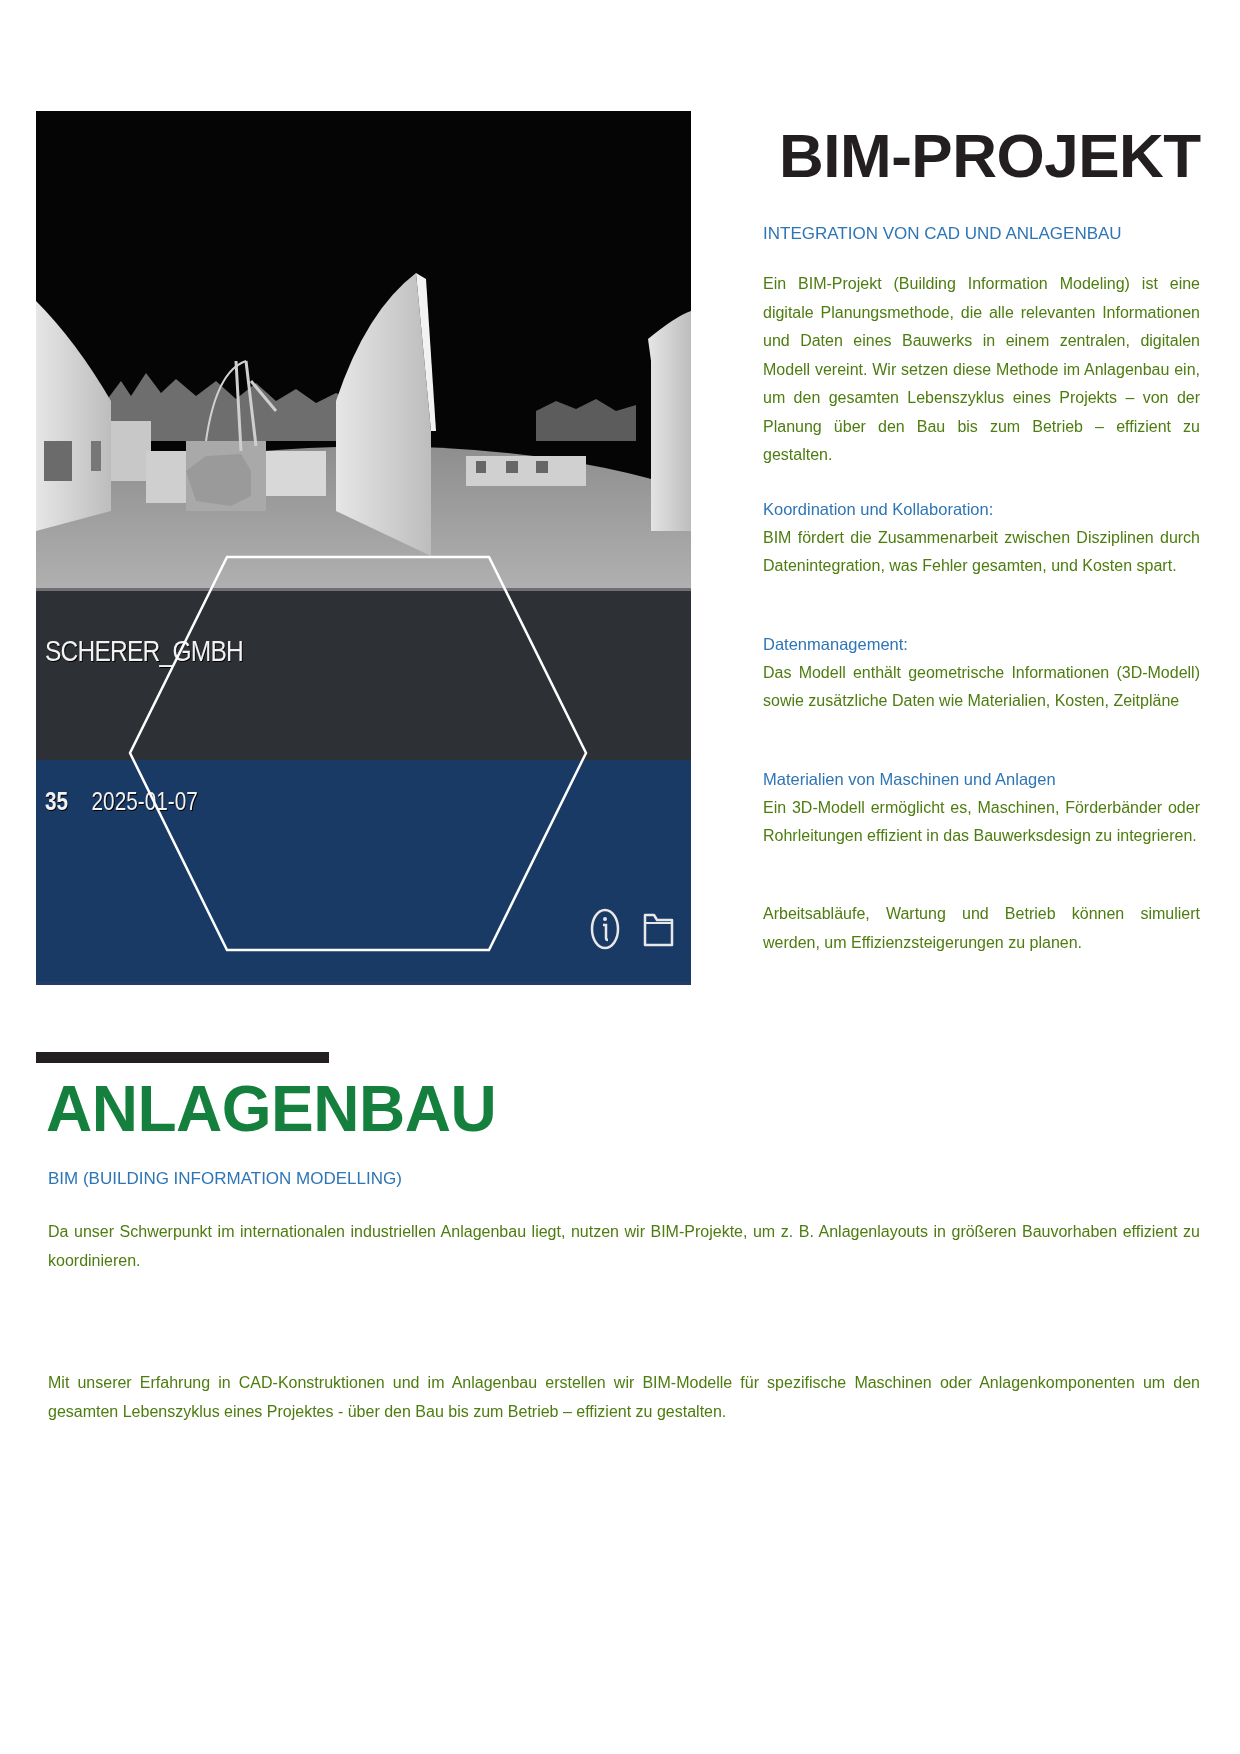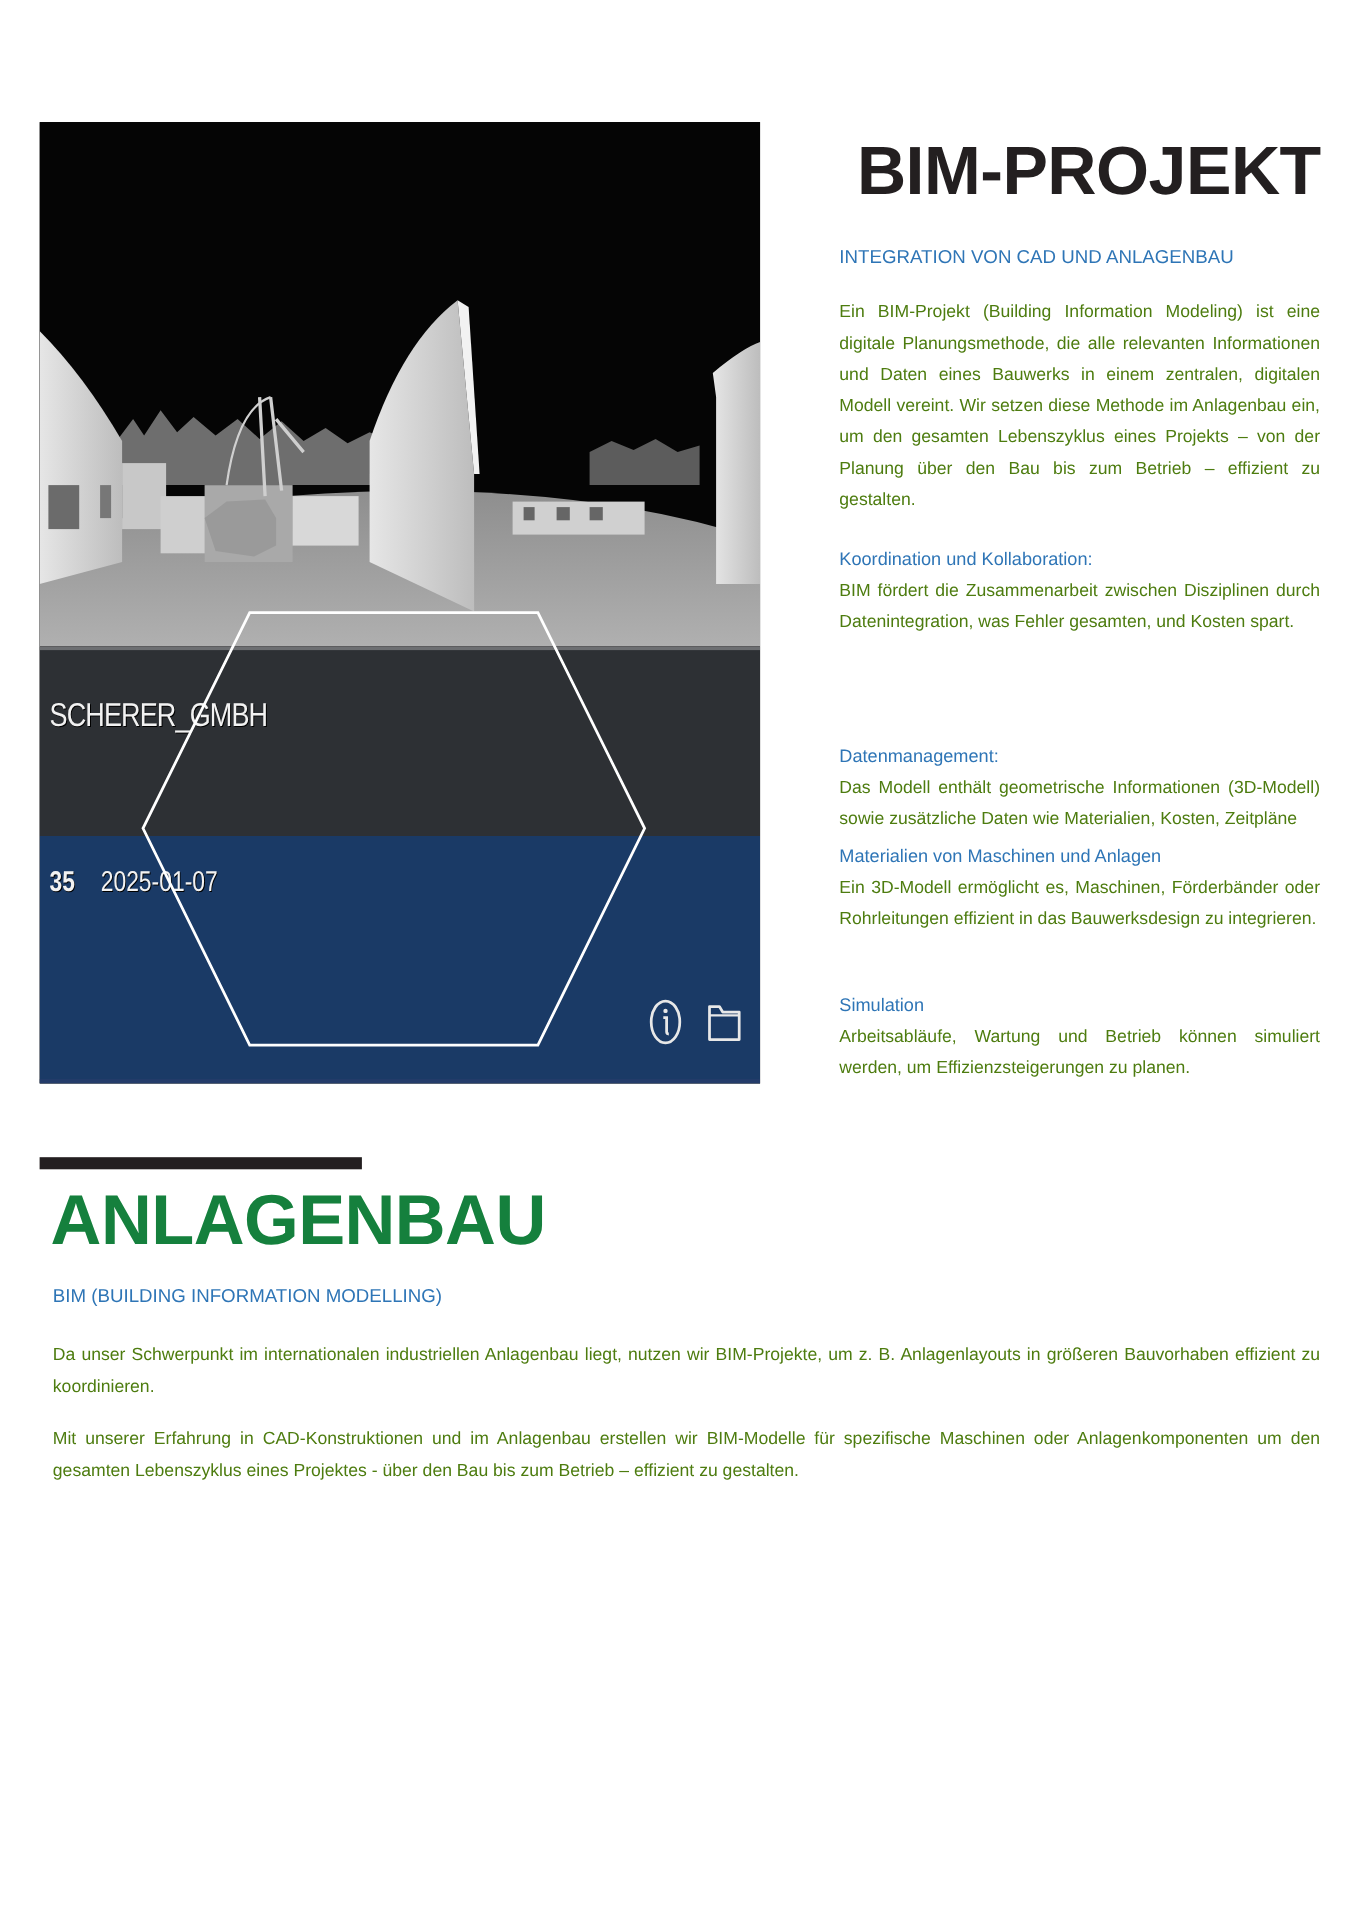--- a/index.html
+++ b/index.html
@@ -35,21 +35,21 @@
   .sec-head { color:#2e75b6; font-size:16.5px; line-height:28.5px; }
   .intro { position:absolute; left:0; top:159px; width:437px; }
 
   
   .rule { position:absolute; left:36px; top:1052px; width:293px; height:11px; background:#231f20; }
   .title-bottom { position:absolute; left:46px; top:1072px; font-weight:bold; font-size:64px; color:#15803d;
                   line-height:74px; letter-spacing:-0.5px; white-space:nowrap; }
   .subtitle-bottom { position:absolute; left:48px; top:1168px; }
   .para { position:absolute; left:48px; width:1152px; }
   .para1 { top:1218px; }
-  .para2 { top:1295px; }
+  .para2 { top:1369px; }
 </style>
 </head>
 <body>
 
 <div class="panel">
   <svg class="scene" viewBox="0 0 655 477" preserveAspectRatio="none">
     <defs>
       <linearGradient id="ground" x1="0" y1="0" x2="0" y2="1">
         <stop offset="0" stop-color="#8e8e8e"></stop>
         <stop offset="1" stop-color="#b0b0b0"></stop>
@@ -120,30 +120,29 @@
 
 <div class="right">
   <div class="title-right">BIM-PROJEKT</div>
   <div class="subtitle subtitle-right">INTEGRATION VON CAD UND ANLAGENBAU</div>
   <div class="intro body-text">Ein BIM-Projekt (Building Information Modeling) ist eine digitale Planungsmethode, die alle relevanten Informationen und Daten eines Bauwerks in einem zentralen, digitalen Modell vereint. Wir setzen diese Methode im Anlagenbau ein, um den gesamten Lebenszyklus eines Projekts – von der Planung über den Bau bis zum Betrieb – effizient zu gestalten.</div>
 
   <div class="sec" style="top:384px;">
     <div class="sec-head">Koordination und Kollaboration:</div>
     <div class="body-text">BIM fördert die Zusammenarbeit zwischen Disziplinen durch Datenintegration, was Fehler gesamten, und Kosten spart.</div>
   </div>
-  <div class="sec" style="top:519px;margin-top:44px;">
+  <div class="sec" style="top:519px;">
     <div class="sec-head">Datenmanagement:</div>
     <div class="body-text">Das Modell enthält geometrische Informationen (3D-Modell) sowie zusätzliche Daten wie Materialien, Kosten, Zeitpläne</div>
   </div>
   <div class="sec" style="top:654px;">
     <div class="sec-head">Materialien von Maschinen und Anlagen</div>
     <div class="body-text">Ein 3D-Modell ermöglicht es, Maschinen, Förderbänder oder Rohrleitungen effizient in das Bauwerksdesign zu integrieren.</div>
   </div>
   <div class="sec" style="top:789px;">
-    <div class="sec-head">Simulation</div>
     <div class="body-text">Arbeitsabläufe, Wartung und Betrieb können simuliert werden, um Effizienzsteigerungen zu planen.</div>
   </div>
 </div>
 
 <div class="rule"></div>
 <div class="title-bottom">ANLAGENBAU</div>
 <div class="subtitle subtitle-bottom">BIM (BUILDING INFORMATION MODELLING)</div>
 <div class="para para1 body-text">Da unser Schwerpunkt im internationalen industriellen Anlagenbau liegt, nutzen wir BIM-Projekte, um z. B. Anlagenlayouts in größeren Bauvorhaben effizient zu koordinieren.</div>
 <div class="para para2 body-text">Mit unserer Erfahrung in CAD-Konstruktionen und im Anlagenbau erstellen wir BIM-Modelle für spezifische Maschinen oder Anlagenkomponenten um den gesamten Lebenszyklus eines Projektes - über den Bau bis zum Betrieb – effizient zu gestalten.</div>
 

